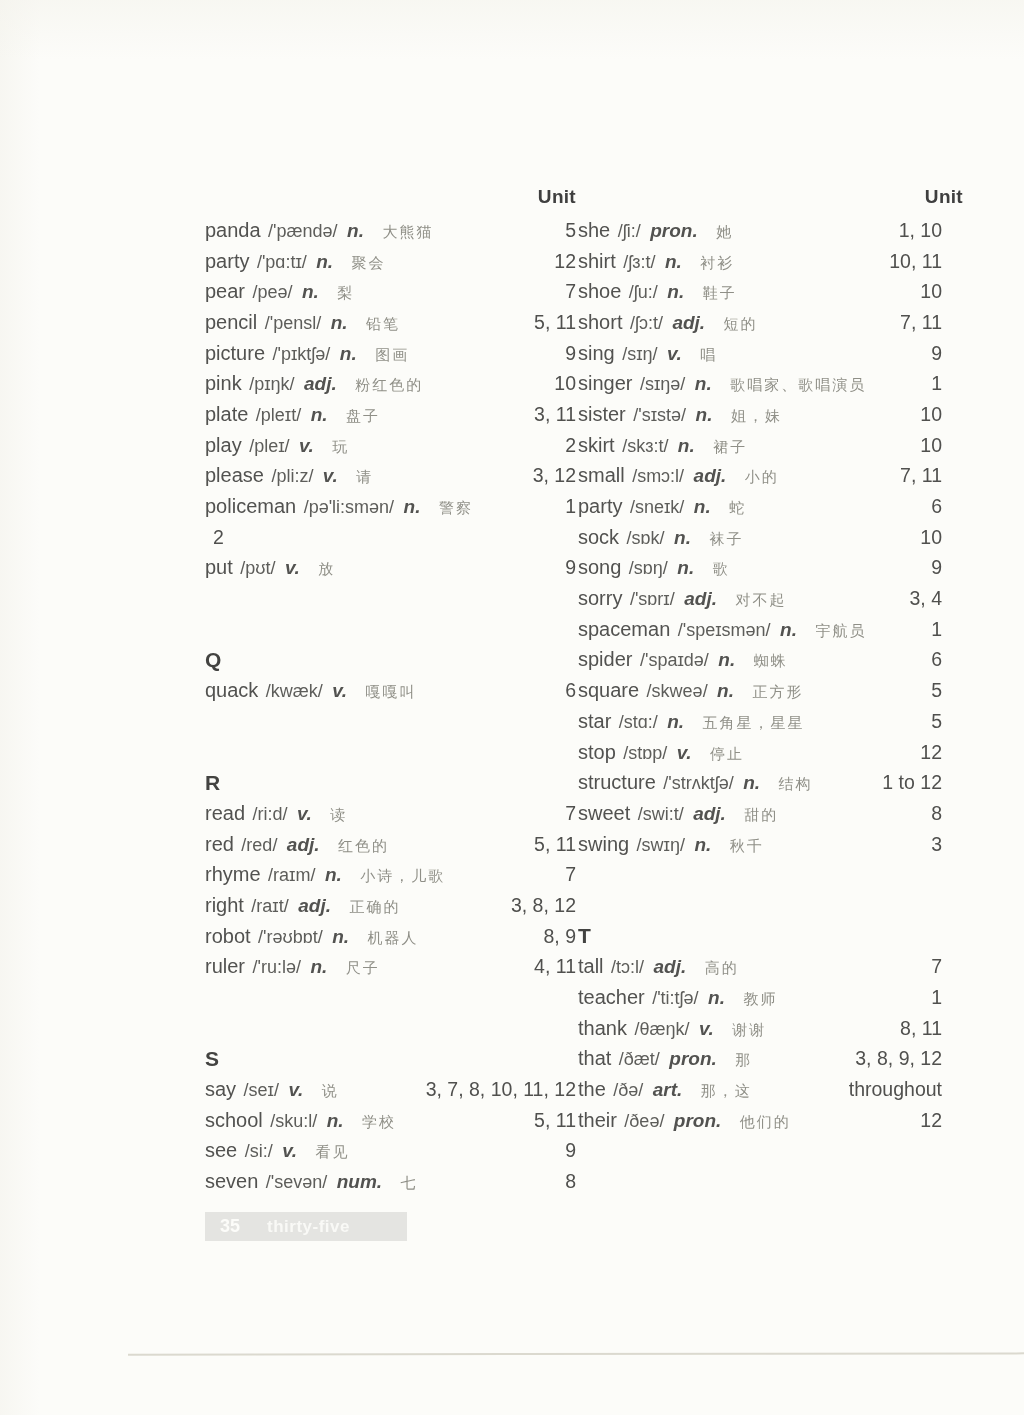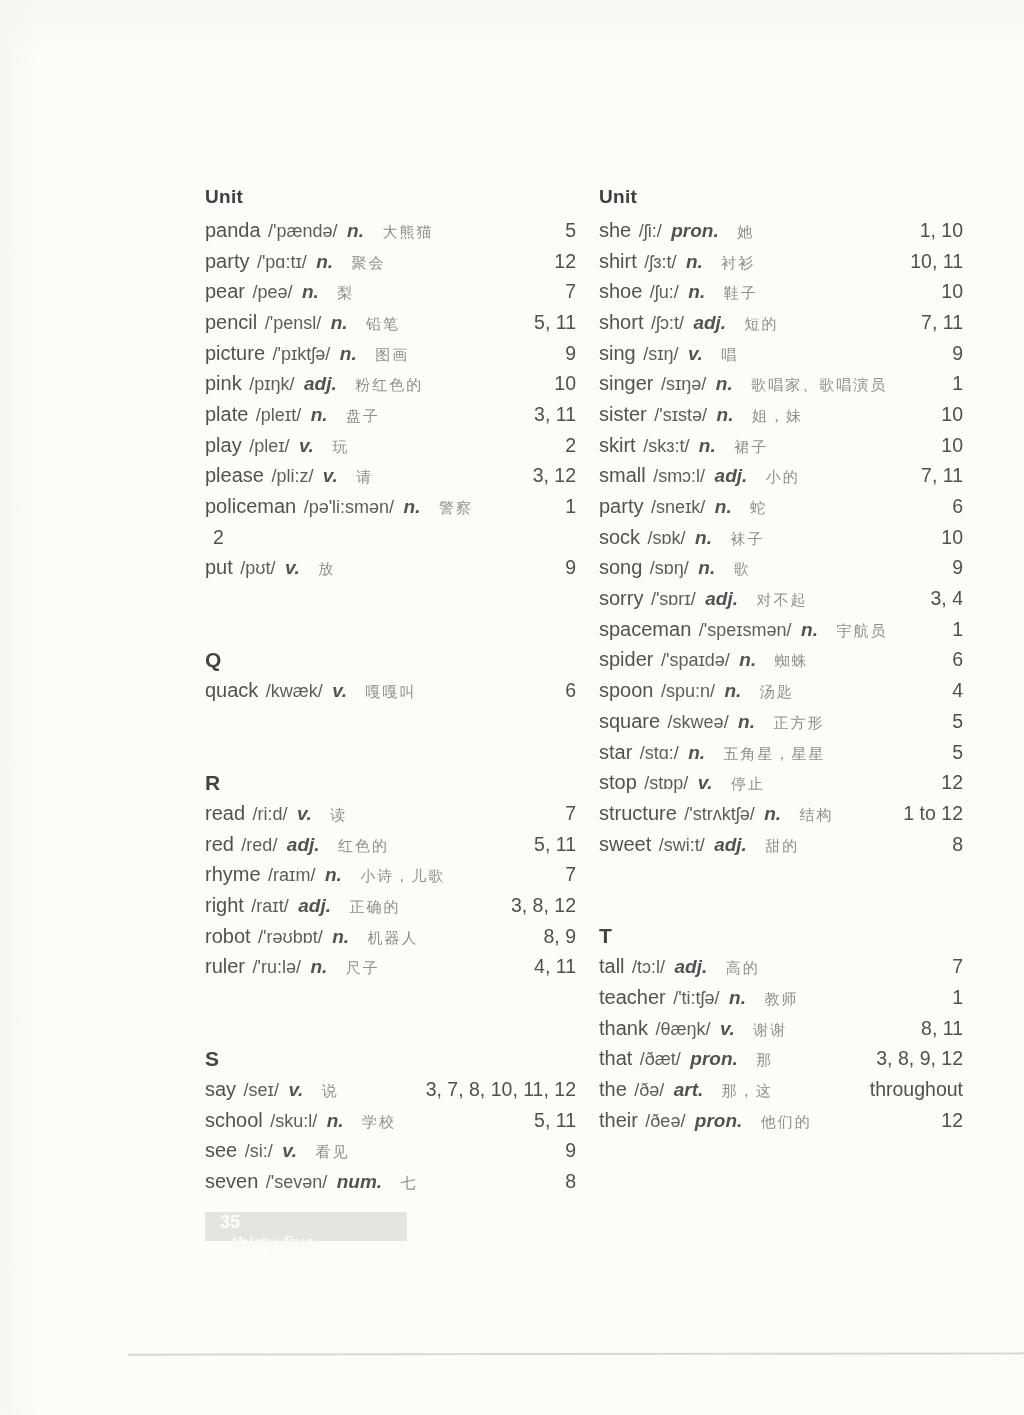--- a/index.html
+++ b/index.html
@@ -8,38 +8,38 @@
     background:#fcfcf9;
     font-family:"Liberation Sans",sans-serif;
   }
   .page{position:absolute;inset:0;
     background:
       linear-gradient(180deg, rgba(244,243,236,.55) 0, rgba(252,252,249,0) 60px),
       linear-gradient(90deg, rgba(242,241,234,.5) 0, rgba(252,252,249,0) 40px);
   }
   .unit-header{
     position:absolute;top:186px;font-weight:bold;font-size:19px;color:#3f3f3f;
-    text-align:left;letter-spacing:.3px;
+    text-align:right;letter-spacing:.3px;
   }
   #unit-header-0{left:205px;width:371px;}
   #unit-header-1{left:599px;width:364px;}
   .col{position:absolute;top:215px;}
   #col-0{left:205px;width:371px;}
-  #col-1{left:599px;width:364px;}
+  #col-1{left:578px;width:364px;}
   .row{height:30.7px;display:flex;justify-content:space-between;align-items:center;}
   .entry-text{white-space:nowrap;min-width:0;}
   .word{font-size:20px;color:#525250;margin-top:48px;}
   .phon{font-family:Liberation Sans, sans-serif;font-size:18px;color:#5d5d5a;margin-left:3px;}
   .pos{font-style:italic;font-weight:600;font-size:19px;color:#525250;margin-left:5px;}
   .zh{font-size:15px;color:#8f8f87;margin-left:14px;letter-spacing:2px;}
   .unit-no{font-size:19.5px;color:#50504e;white-space:nowrap;padding-left:8px;}
   .section-letter{font-weight:bold;font-size:21px;color:#434341;}
   .footer-bar{
     position:absolute;left:205px;top:1212px;width:202px;height:29px;
-    background:#e4e4e1;display:flex;flex-direction:column;
+    background:#e4e4e1;display:flex;align-items:center;
   }
   .footer-num{color:#fcfcf9;font-weight:bold;font-size:18px;margin-left:15px;}
   .footer-word{color:#f9f9f6;font-weight:bold;font-size:17px;margin-left:27px;letter-spacing:.5px;}
   .bottom-line{
     position:absolute;left:128px;right:0;top:1353px;height:1.5px;
     background:#dbd9cf;transform:rotate(-0.08deg);
   }
 </style>
 </head>
 <body>
@@ -400,29 +400,20 @@
     <span class="entry-text">
       <span class="word">spider</span>
       <span class="phon">/'spaɪdə/</span>
       <span class="pos">n.</span>
       <span class="zh">蜘蛛</span>
     </span>
     <span class="unit-no">6</span>
   </div>
       <div class="row">
     <span class="entry-text">
-      <span class="word">spoon</span>
-      <span class="phon">/spu:n/</span>
-      <span class="pos">n.</span>
-      <span class="zh">汤匙</span>
-    </span>
-    <span class="unit-no">4</span>
-  </div>
-      <div class="row">
-    <span class="entry-text">
       <span class="word">square</span>
       <span class="phon">/skweə/</span>
       <span class="pos">n.</span>
       <span class="zh">正方形</span>
     </span>
     <span class="unit-no">5</span>
   </div>
       <div class="row">
     <span class="entry-text">
       <span class="word">star</span>
@@ -451,20 +442,29 @@
     <span class="unit-no">1 to 12</span>
   </div>
       <div class="row">
     <span class="entry-text">
       <span class="word">sweet</span>
       <span class="phon">/swi:t/</span>
       <span class="pos">adj.</span>
       <span class="zh">甜的</span>
     </span>
     <span class="unit-no">8</span>
+  </div>
+      <div class="row">
+    <span class="entry-text">
+      <span class="word">swing</span>
+      <span class="phon">/swɪŋ/</span>
+      <span class="pos">n.</span>
+      <span class="zh">秋千</span>
+    </span>
+    <span class="unit-no">3</span>
   </div>
       <div class="row"></div>
       <div class="row"></div>
       <div class="row">
     <span class="section-letter">T</span>
   </div>
       <div class="row">
     <span class="entry-text">
       <span class="word">tall</span>
       <span class="phon">/tɔ:l/</span>

